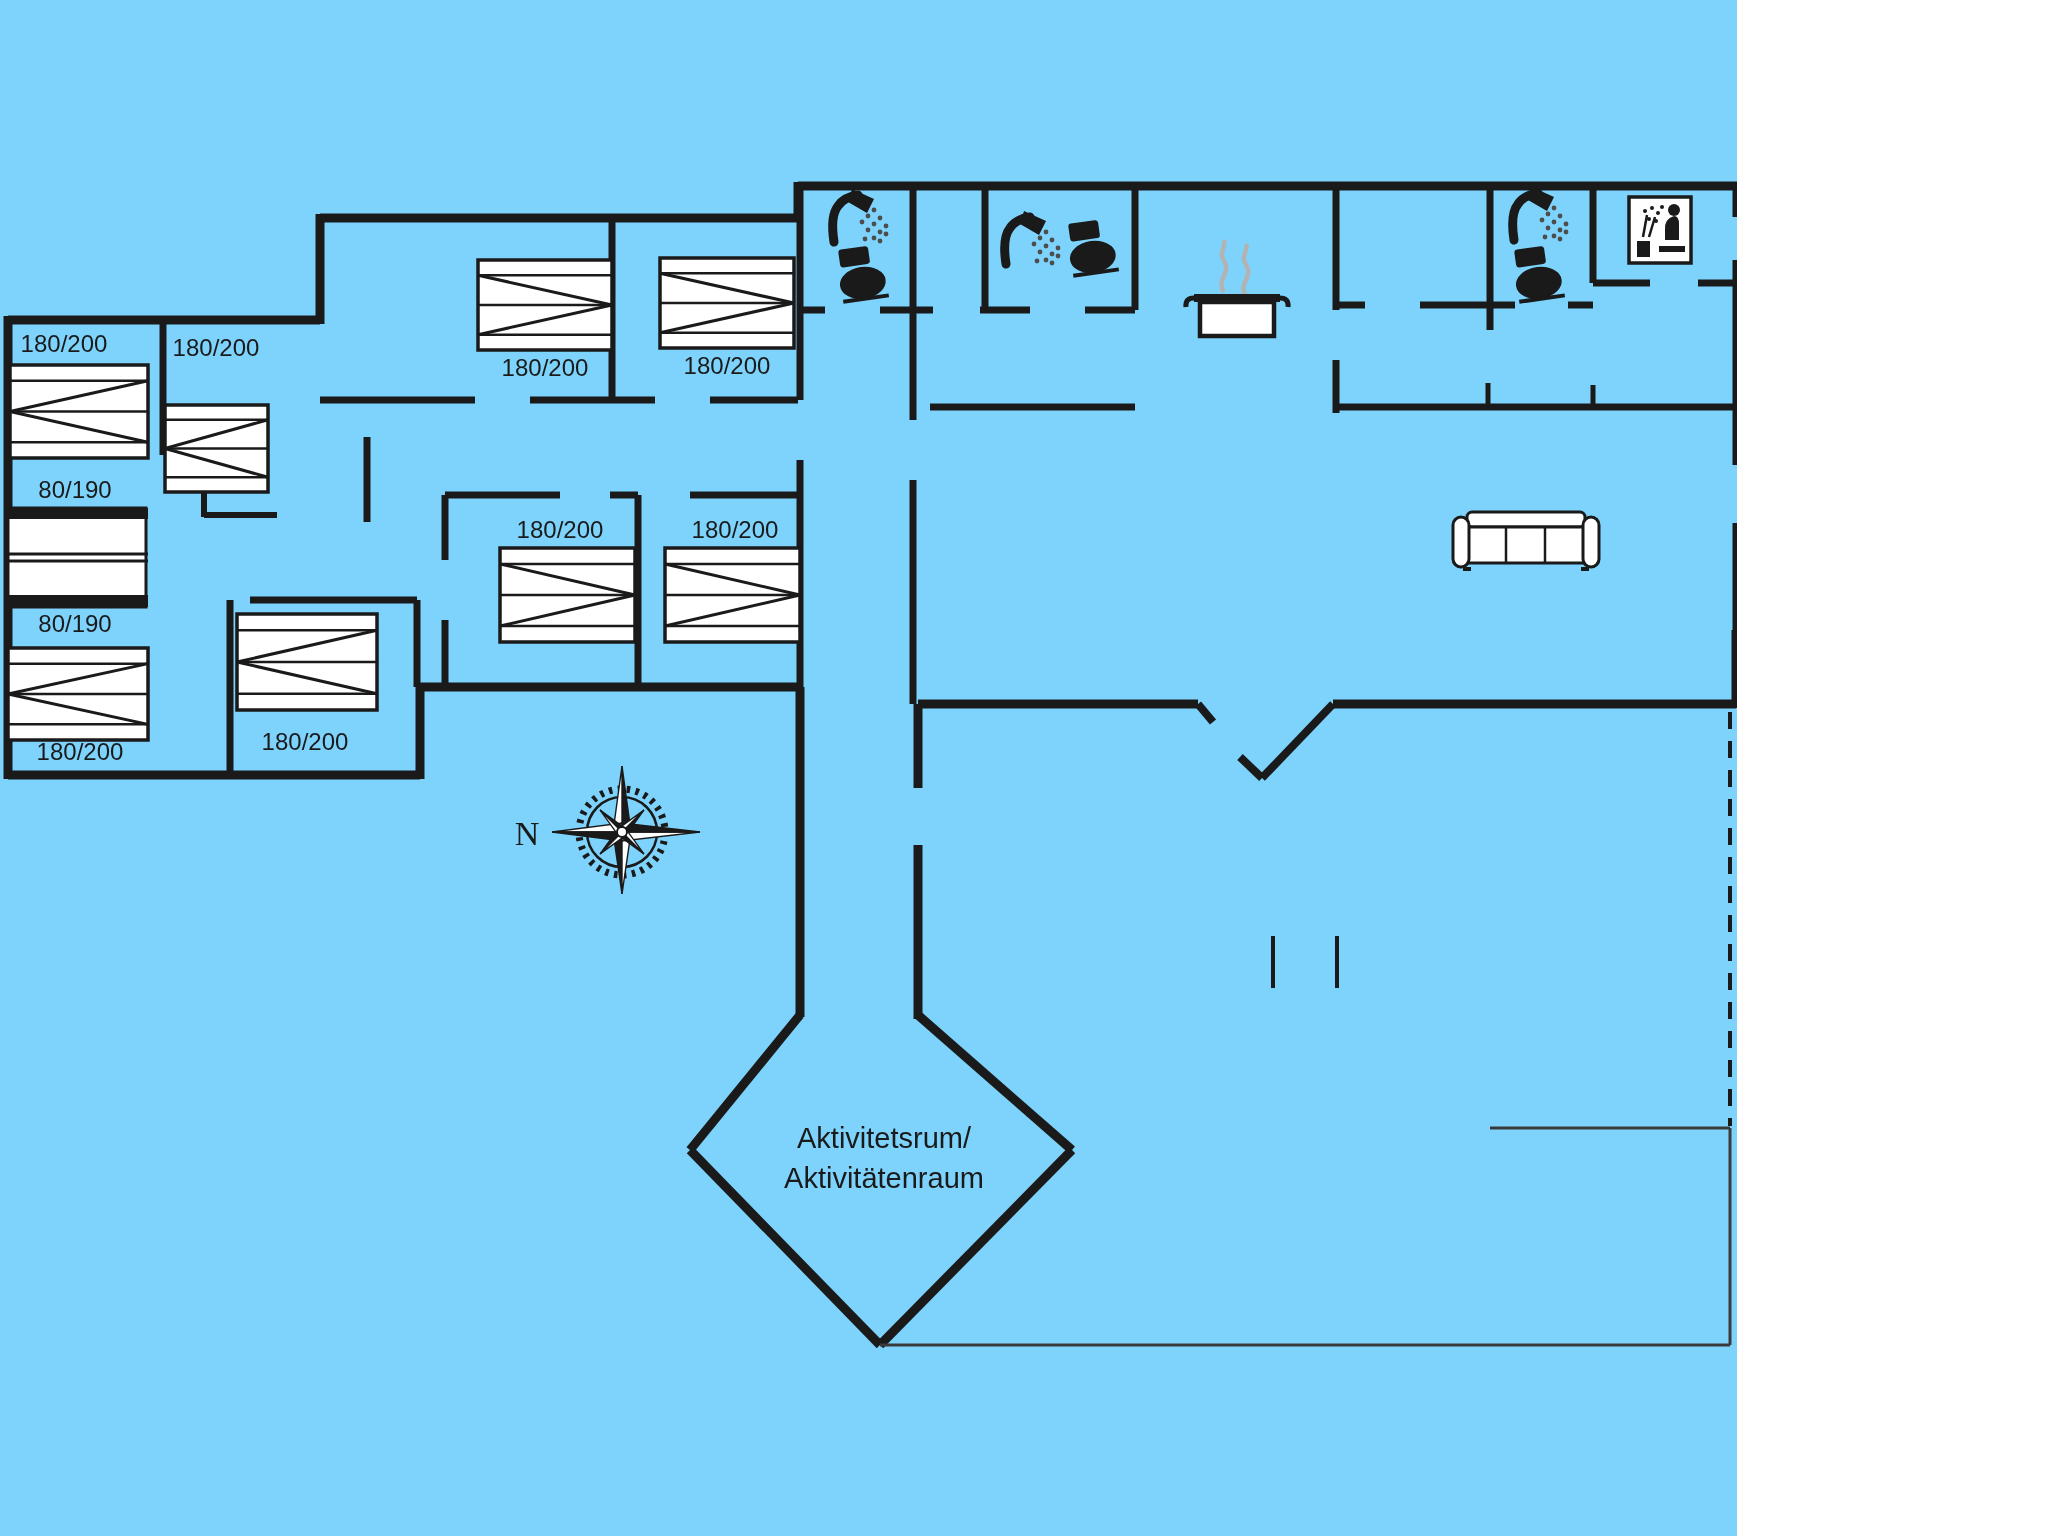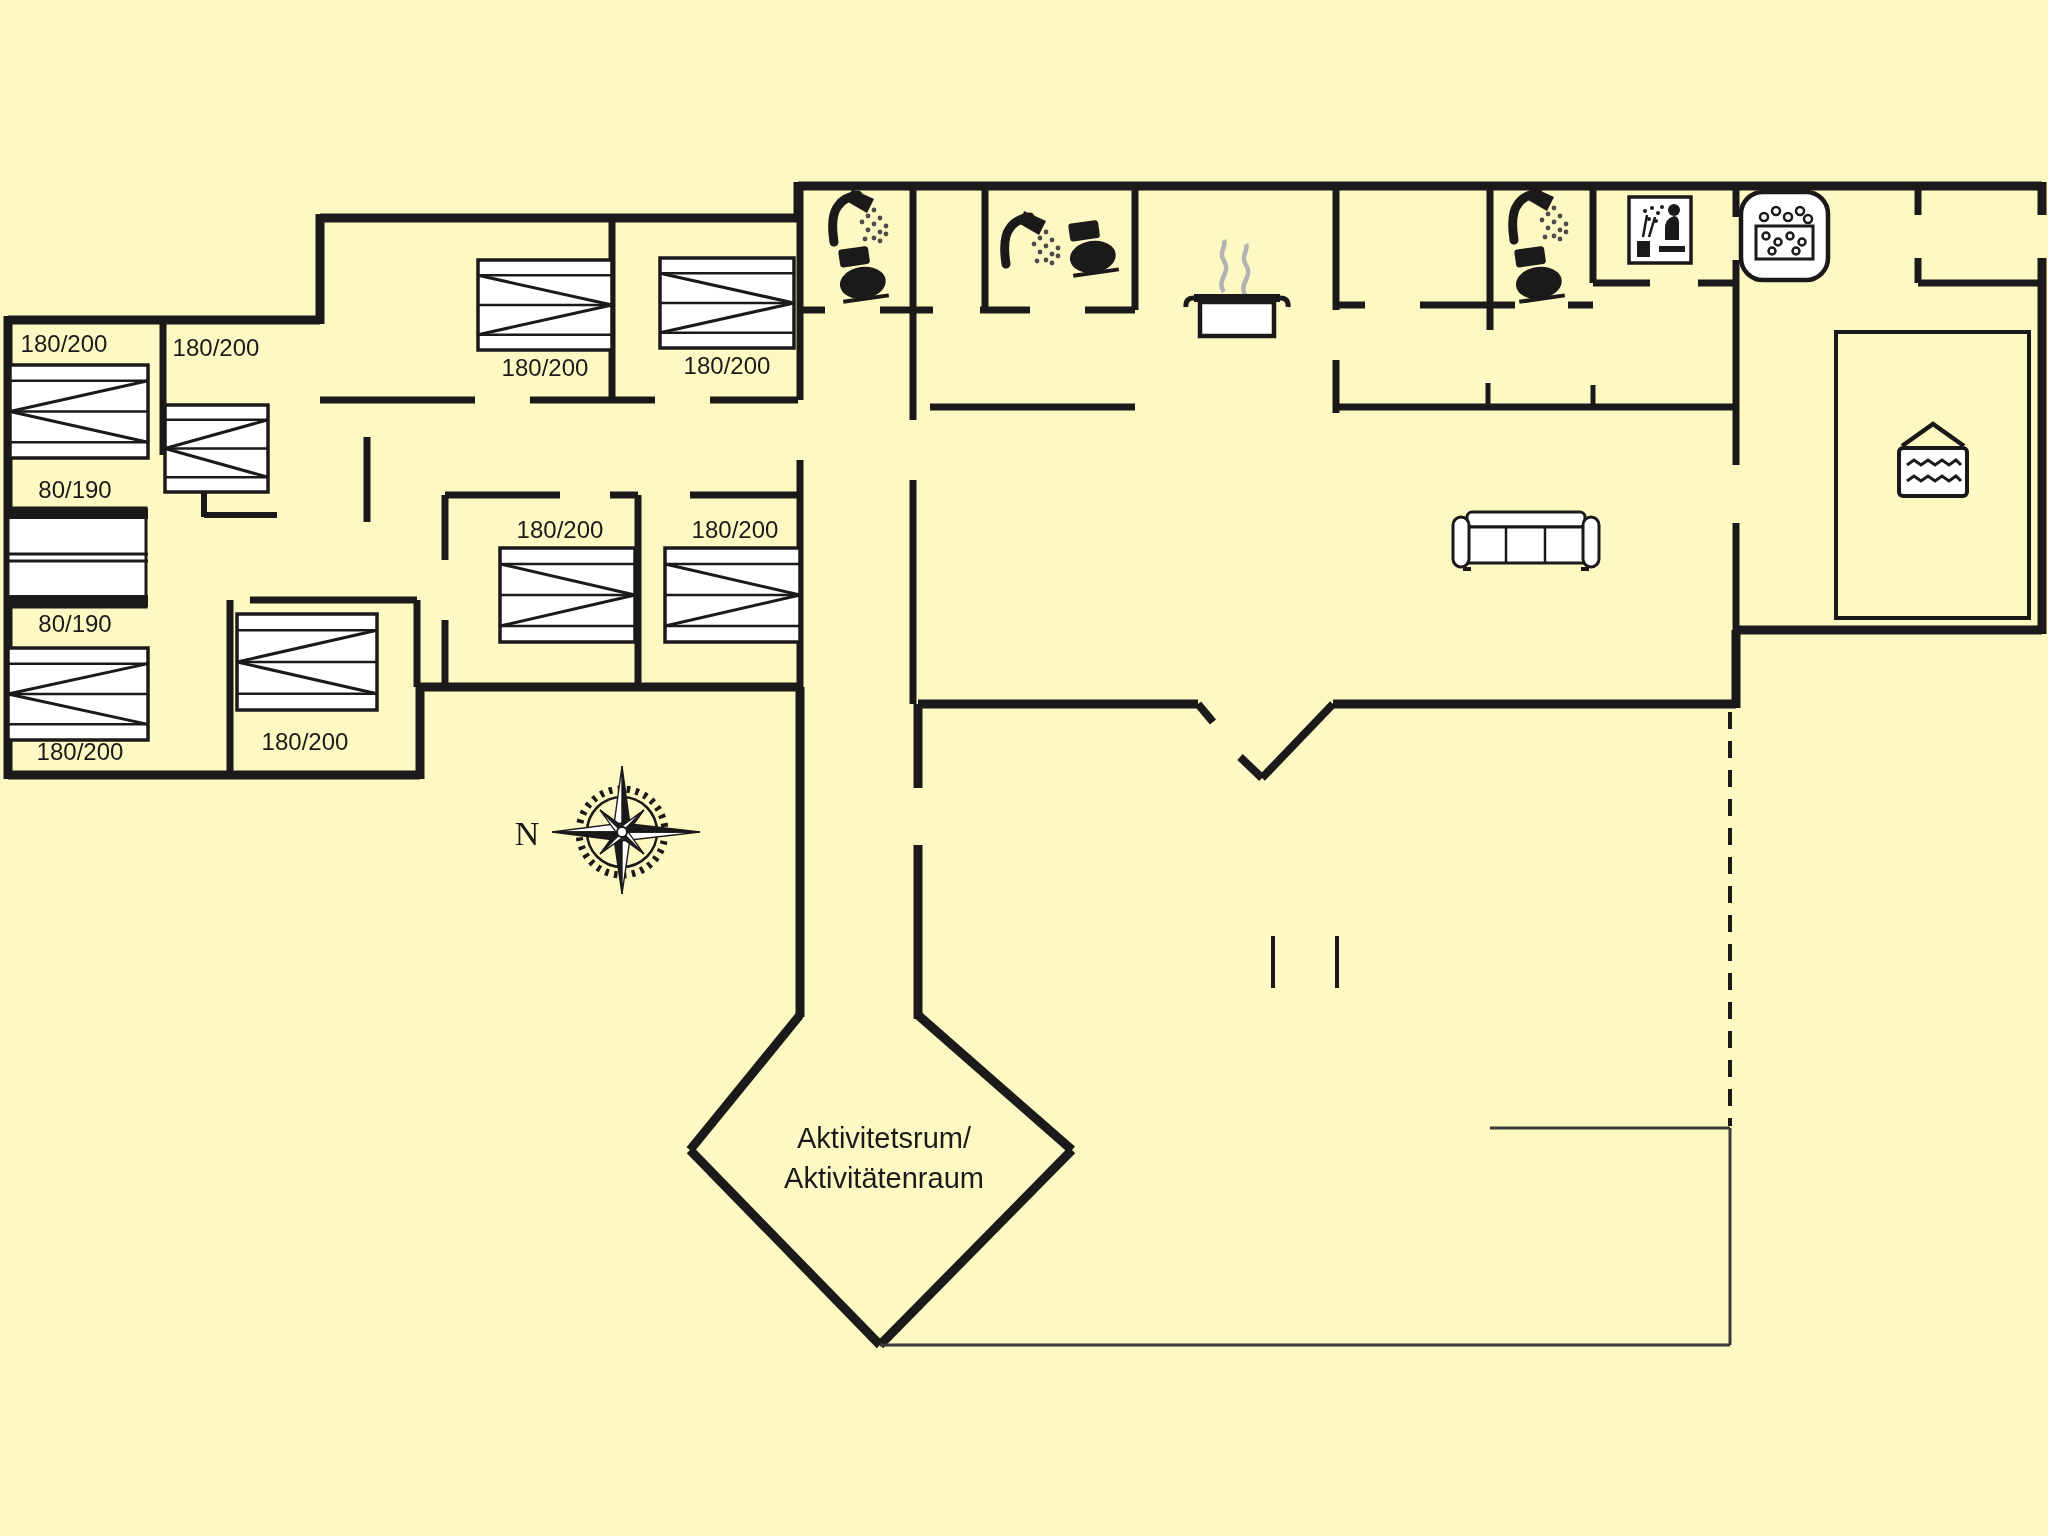--- a/index.html
+++ b/index.html
@@ -1,16 +1,16 @@
 <!DOCTYPE html>
 <html><head>
 <meta charset="utf-8">
 <style>
   html,body{margin:0;padding:0;background:#ffffff;}
-  .plan{position:relative;width:2048px;height:1536px;background:#fef9c3;overflow:hidden;
+  .plan{position:relative;width:1737px;height:1536px;background:#7dd3fc;overflow:hidden;
         font-family:"Liberation Sans", sans-serif;}
   svg{position:absolute;left:0;top:0;}
   text{font-family:"Liberation Sans", sans-serif;}
   .serif{font-family:"Liberation Serif", serif;}
 </style>
 </head>
 <body>
 
 <div class="plan">
   <svg id="plansvg" width="2048" height="1536" viewBox="0 0 2048 1536">

